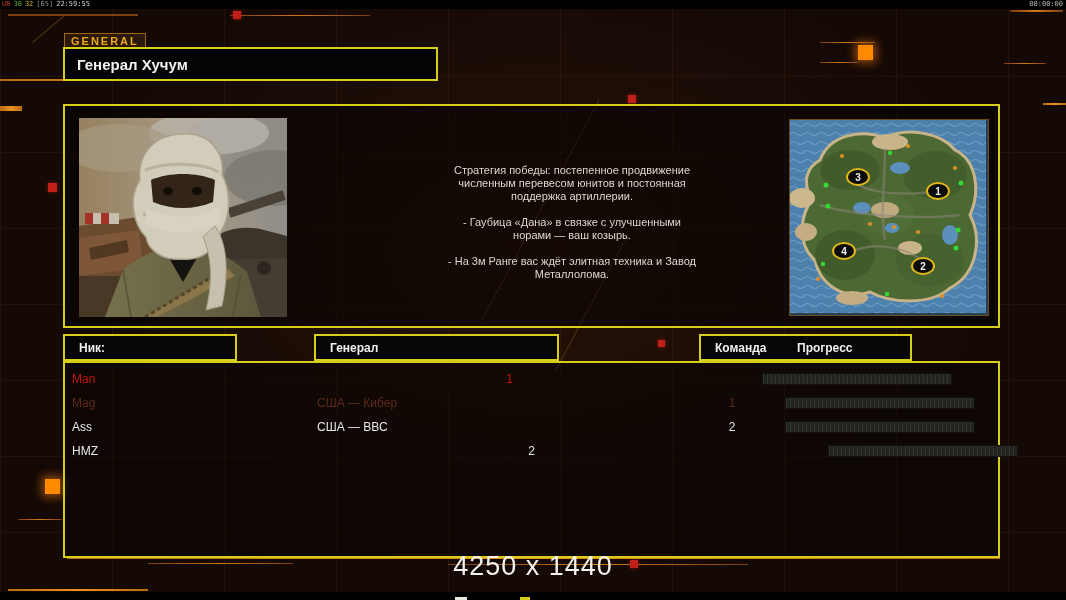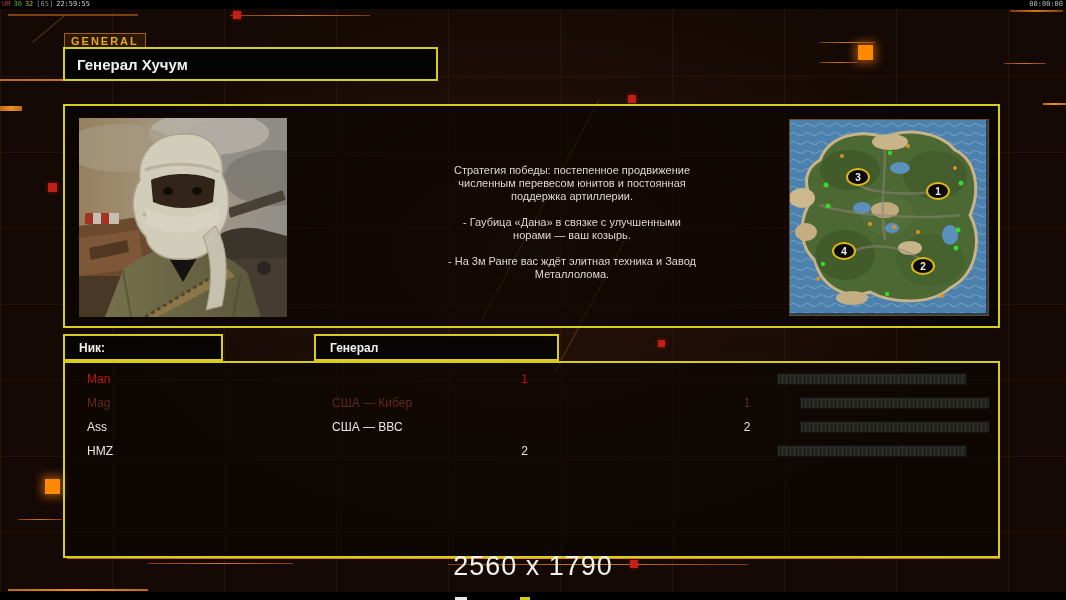--- a/index.html
+++ b/index.html
@@ -39,30 +39,30 @@
   .briefing{position:absolute;left:379px;top:58px;width:256px;color:#ddd8d2;font-size:11px;line-height:13px;}
   .briefing p{margin:0 0 13px 0;text-align:center;}
   .minimap{position:absolute;right:9px;top:13px;width:198px;height:195px;border:1px solid #6b4e1c;background:#27405c;}
   .mk{position:absolute;width:24px;height:18px;border:2px solid #e0b818;border-radius:50%;
     background:#0a0a08;color:#f0f0f0;font-size:10px;font-weight:bold;display:flex;align-items:center;justify-content:center;box-sizing:border-box;}
   .mk1{left:136px;top:62px}.mk2{left:121px;top:137px}.mk3{left:56px;top:48px}.mk4{left:42px;top:122px}
   
   .hdr-box{position:absolute;top:334px;height:27px;z-index:3;background:#070604;border:2px solid #d6ce1a;
     display:flex;align-items:center;box-sizing:border-box;}
   .hdr-box .h{color:#f0f0f0;font-size:12px;font-weight:bold;}
-  .hdr-nick{left:63px;width:160px;}
+  .hdr-nick{left:63px;width:174px;}
   .hdr-gen{left:314px;width:245px;}
   .hdr-team{left:699px;width:213px;}
   .hdr-nick .h,.hdr-gen .h{padding-left:14px;}
   .hdr-team .h1{padding-left:14px;width:82px;}
   
   .table-panel{position:absolute;left:63px;top:361px;width:933px;height:193px;z-index:3;
     border:2px solid #d6ce1a;background:rgba(5,3,2,.5);}
   .trow{position:absolute;left:0;width:100%;height:24px;display:grid;
-    grid-template-columns:245px 385px 60px 23px 190px;align-items:center;padding-left:22px;box-sizing:border-box;}
+    grid-template-columns:245px 385px 60px 23px 190px;align-items:center;padding-left:7px;box-sizing:border-box;}
   .trow .nick,.trow .gen{font-size:12px;}
   .trow .team{font-size:12px;text-align:center;}
   .trow[data-state="red"] .nick,.trow[data-state="red"] .gen,.trow[data-state="red"] .team{color:#c41408;}
   .trow[data-state="dim"] .nick,.trow[data-state="dim"] .gen,.trow[data-state="dim"] .team{color:#5e2a1c;}
   .trow[data-state="normal"] .nick,.trow[data-state="normal"] .gen,.trow[data-state="normal"] .team{color:#e8e8e8;}
   .pbar{width:190px;height:12px;background:#22221e;
     background-image:repeating-linear-gradient(to right,#34342e 0 1px,transparent 1px 4px);
     border:1px solid #111;box-sizing:border-box;}
   
   .resolution{position:absolute;left:0;top:551px;width:100%;text-align:center;z-index:4;
@@ -228,20 +228,24 @@
       <div class="mk mk4">4</div>
     </div>
   </div>
 
   <div class="hdr-box hdr-nick">
     <span class="h">Ник:</span>
   </div>
   <div class="hdr-box hdr-gen">
     <span class="h">Генерал</span>
   </div>
+  <div class="hdr-box hdr-team">
+    <span class="h h1">Команда</span>
+    <span class="h">Прогресс</span>
+  </div>
 
   <div class="table-panel">
     <div class="trow" style="top:4px;" data-state="red">
       <span class="nick">Man</span>
       <span class="team">1</span>
       <span></span>
       <span class="pbar"></span>
     </div>
     <div class="trow" style="top:28px;" data-state="dim">
       <span class="nick">Mag</span>
@@ -250,23 +254,23 @@
       <span></span>
       <span class="pbar"></span>
     </div>
     <div class="trow" style="top:52px;" data-state="normal">
       <span class="nick">Ass</span>
       <span class="gen">США — ВВС</span>
       <span class="team">2</span>
       <span></span>
       <span class="pbar"></span>
     </div>
-    <div class="trow" style="top:76px;" data-state="normal">
+    <div class="trow" style="top:76px;gap:22px;" data-state="normal">
       <span class="nick">HMZ</span>
       <span class="team">2</span>
       <span></span>
       <span class="pbar"></span>
     </div>
   </div>
 
-  <div class="resolution">2560 x 1790</div>
+  <div class="resolution">4250 x 1440</div>
 
 </div>
 
 </body></html>

